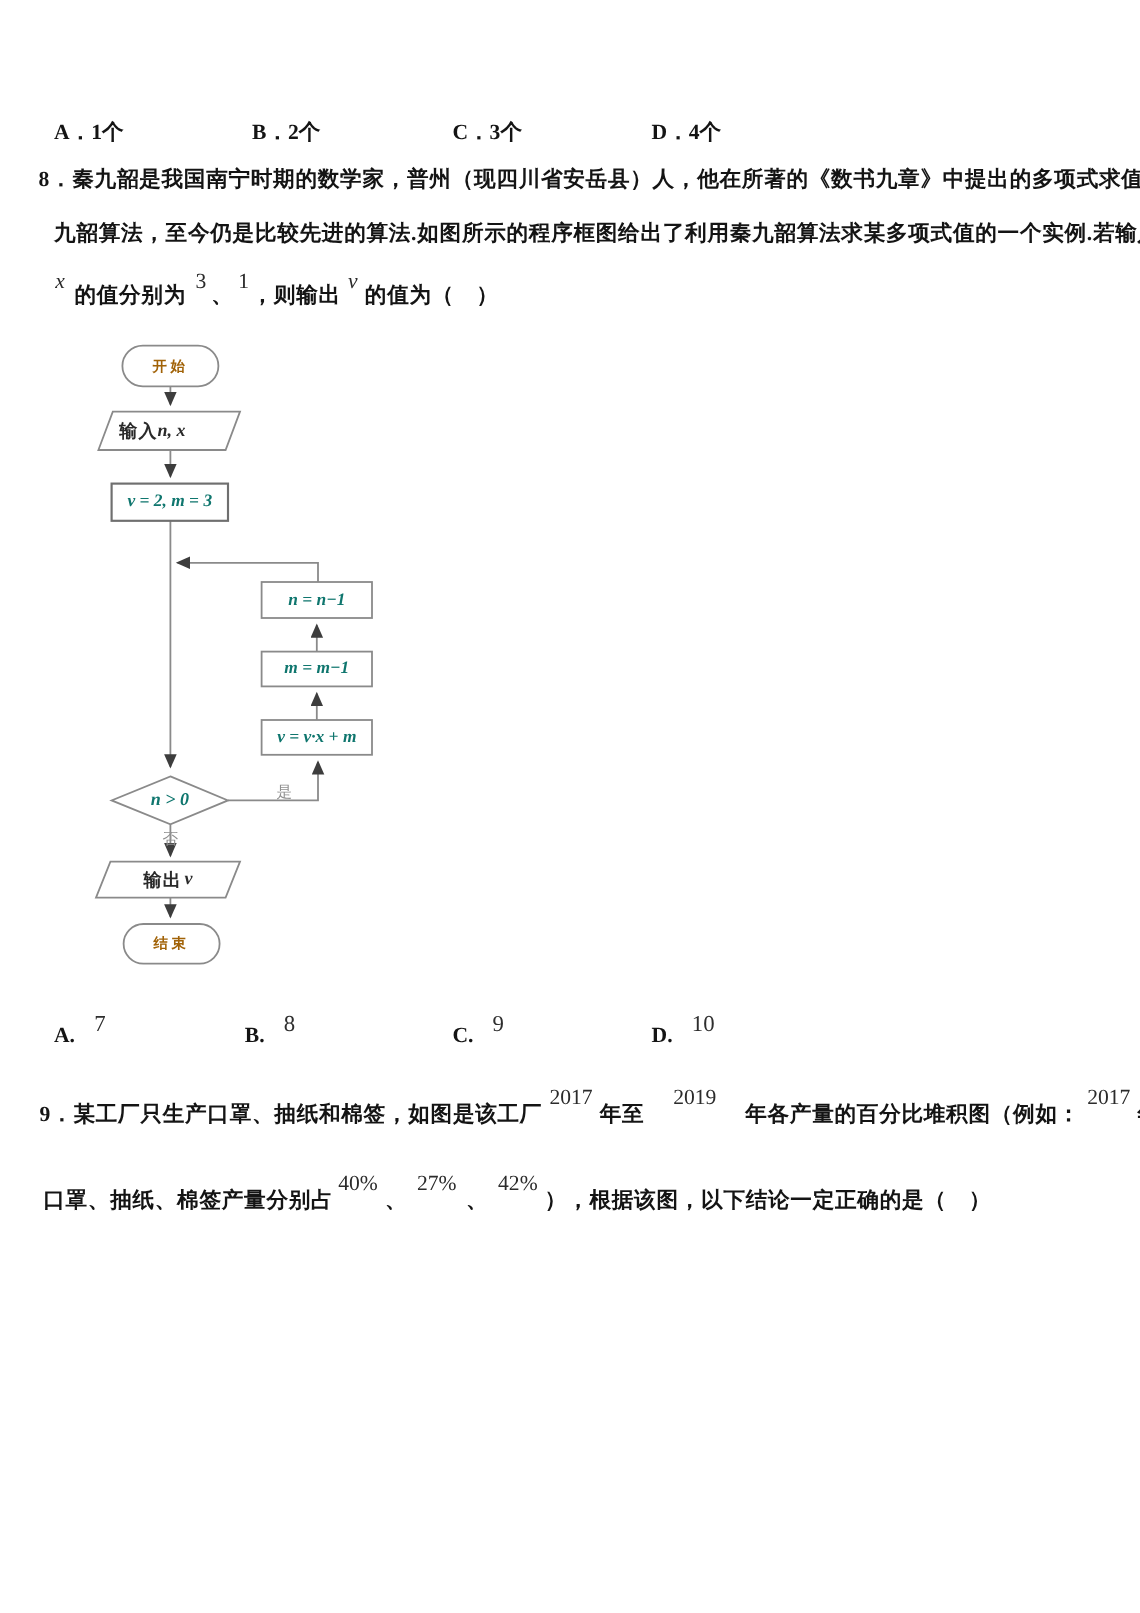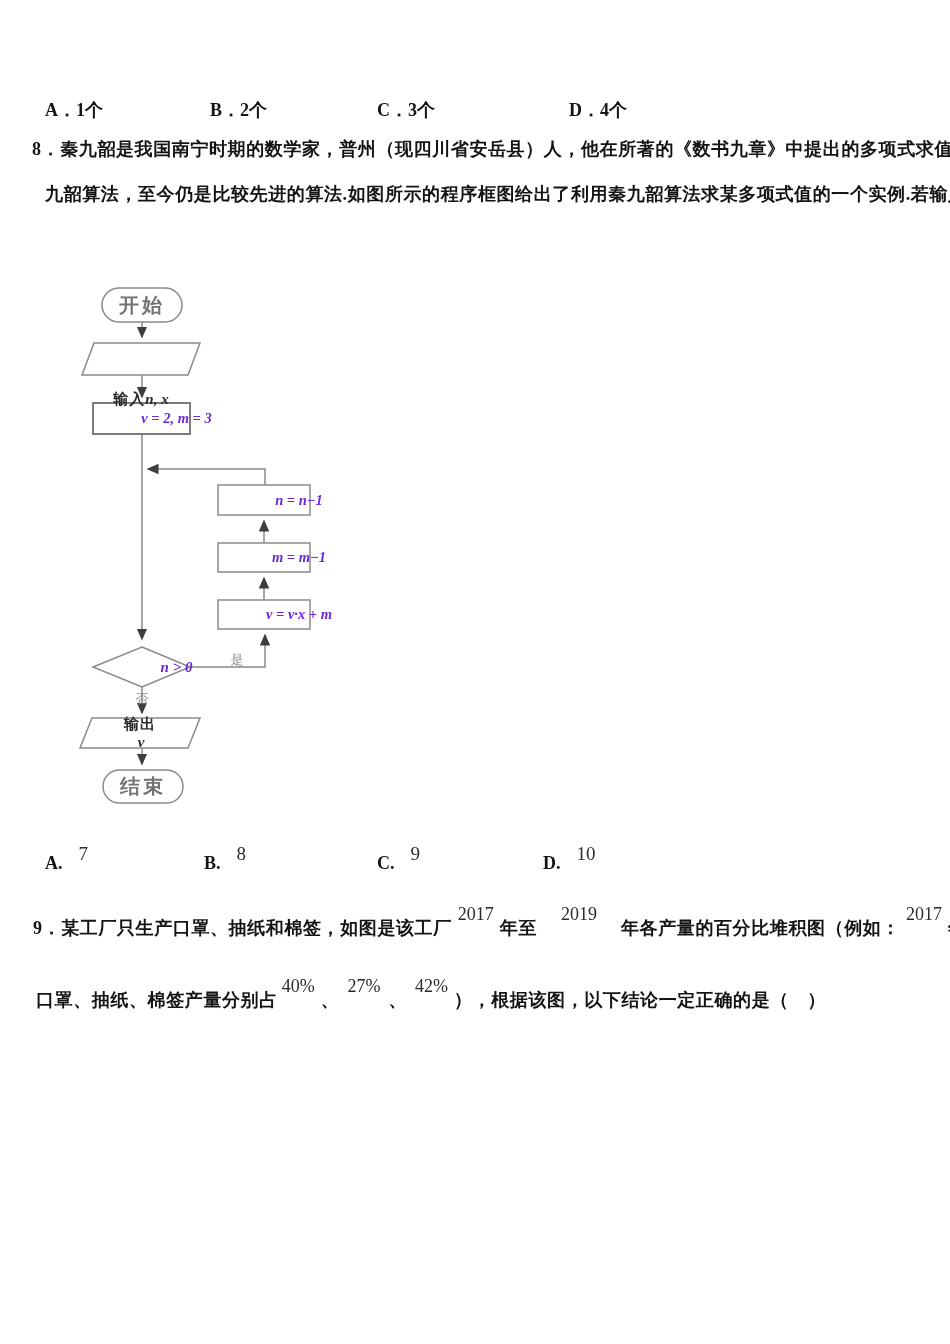--- a/index.html
+++ b/index.html
@@ -18,41 +18,44 @@
   .optrow1 span.opt { position:absolute; top:0; }
   .opt-letter { font-weight:bold; font-size:18px; }
   .opt-val { position:relative; top:-9px; font-weight:normal; font-size:19px; color:#2e2e2e; margin-left:16px; }
   
   .flowchart { position:absolute; left:60px; top:285px; width:300px; height:535px; }
   .flowchart svg { position:absolute; left:0; top:0; }
   .fc-label {
     position:absolute; display:flex; align-items:center; justify-content:center;
     color:#222; white-space:nowrap;
   }
-  .fc-cjk { font-size:20px; font-weight:bold; letter-spacing:3px; color:#737373; }
+  .fc-cjk { font-size:12px; font-weight:bold; letter-spacing:3px; color:#a16207; }
   .fc-cjk-sm { font-size:15px; font-weight:bold; letter-spacing:1px; color:#2a2a2a; }
-  .fc-math { font-family:"Liberation Serif","DejaVu Serif",serif; font-style:italic; font-weight:600; font-size:14.5px; color:#6d28d9;padding-left:35px; }
+  .fc-math { font-family:"Liberation Serif","DejaVu Serif",serif; font-style:italic; font-weight:600; font-size:14.5px; color:#0f766e; }
   .fc-branch { font-size:13px; color:#8f8f8f; font-weight:normal; }
   .mi { font-style:italic; font-weight:600; font-family:"Liberation Serif","DejaVu Serif",serif; }
 </style>
 </head>
 <body>
 
 <div class="page">
 
   <div class="abs optrow1" style="left:0; top:98; top:98px; width:950px; height:24px;">
     <span class="opt opt-letter" style="left:45px;">A．1个</span>
     <span class="opt opt-letter" style="left:210px;">B．2个</span>
     <span class="opt opt-letter" style="left:377px;">C．3个</span>
-    <span class="opt opt-letter" style="left:543px;margin-left:26px;">D．4个</span>
+    <span class="opt opt-letter" style="left:543px;">D．4个</span>
   </div>
 
   <div class="abs qline" style="left:32px; top:140px;">8．秦九韶是我国南宁时期的数学家，普州（现四川省安岳县）人，他在所著的《数书九章》中提出的多项式求值的秦</div>
   <div class="abs qline" style="left:45px; top:185px;">
     <span>九韶算法，至今仍是比较先进的算法.如图所示的程序框图给出了利用秦九韶算法求某多项式值的一个实例.若输入</span>
+  </div>
+  <div class="abs qline" style="left:46px; top:237px;">
+    <span class="sup it" style="margin-right:8px;">x</span><span>的值分别为</span><span class="sup" style="margin:0 4px 0 8px;">3</span><span>、</span><span class="sup" style="margin:0 2px 0 4px;">1</span><span>，则输出</span><span class="sup it" style="margin:0 6px;">v</span><span>的值为（　）</span>
   </div>
 
   <div class="flowchart">
     <svg width="300" height="535" viewBox="0 0 300 535">
       <defs>
         <marker id="arr" markerWidth="9" markerHeight="8" refX="7" refY="3.5" orient="auto">
           <path d="M0,0 L8,3.5 L0,7 Z" fill="#3d3d3d"></path>
         </marker>
       </defs>
       <g fill="none" stroke="#8a8a8a" stroke-width="1.5">
@@ -73,32 +76,32 @@
         <rect x="158" y="200" width="92" height="30" fill="#ffffff"></rect>
         <rect x="158" y="258" width="92" height="29" fill="#ffffff"></rect>
         <rect x="158" y="315" width="92" height="29" fill="#ffffff"></rect>
         <path d="M82,362 L130,382 L82,402 L33,382 Z" fill="#ffffff"></path>
         <path d="M32,433 H140 L128,463 H20 Z" fill="#ffffff"></path>
         <rect x="43" y="485" width="80" height="33" rx="16.5" fill="#ffffff"></rect>
       </g>
     </svg>
 
     <div class="fc-label fc-cjk" style="left:42px; top:3px; width:80px; height:34px;">开始</div>
-    <div class="fc-label fc-cjk-sm" style="left:22px; top:58px; width:118px; height:32px;margin-top:40px;">
+    <div class="fc-label fc-cjk-sm" style="left:8px; top:58px; width:118px; height:32px;">
       <span>输入</span>
         <span class="mi" style="letter-spacing:0;">n, x</span>
     </div>
     <div class="fc-label fc-math" style="left:33px; top:118px; width:97px; height:31px;">v = 2, m = 3</div>
     <div class="fc-label fc-math" style="left:158px; top:200px; width:92px; height:30px;">n = n−1</div>
     <div class="fc-label fc-math" style="left:158px; top:258px; width:92px; height:29px;">m = m−1</div>
     <div class="fc-label fc-math" style="left:158px; top:315px; width:92px; height:29px;">v = v·x + m</div>
     <div class="fc-label fc-math" style="left:33px; top:362px; width:97px; height:40px; font-size:15px;">n &gt; 0</div>
     <div class="fc-label fc-branch" style="left:166px; top:367px; width:22px; height:16px;">是</div>
     <div class="fc-label fc-branch" style="left:70px; top:406px; width:24px; height:16px;">否</div>
-    <div class="fc-label fc-cjk-sm" style="left:20px; top:433px; width:120px; height:30px;flex-direction:column;">
+    <div class="fc-label fc-cjk-sm" style="left:20px; top:433px; width:120px; height:30px;">
       <span>输出</span>
         <span class="mi" style="letter-spacing:0; margin-left:2px;">v</span>
     </div>
     <div class="fc-label fc-cjk" style="left:43px; top:485px; width:80px; height:33px;">结束</div>
   </div>
 
   <div class="abs" style="left:0; top:852px; width:950px; height:30px;">
     <span class="abs" style="left:45px;"><span class="opt-letter">A.</span><span class="opt-val">7</span></span>
     <span class="abs" style="left:204px;"><span class="opt-letter">B.</span><span class="opt-val">8</span></span>
     <span class="abs" style="left:377px;"><span class="opt-letter">C.</span><span class="opt-val">9</span></span>

